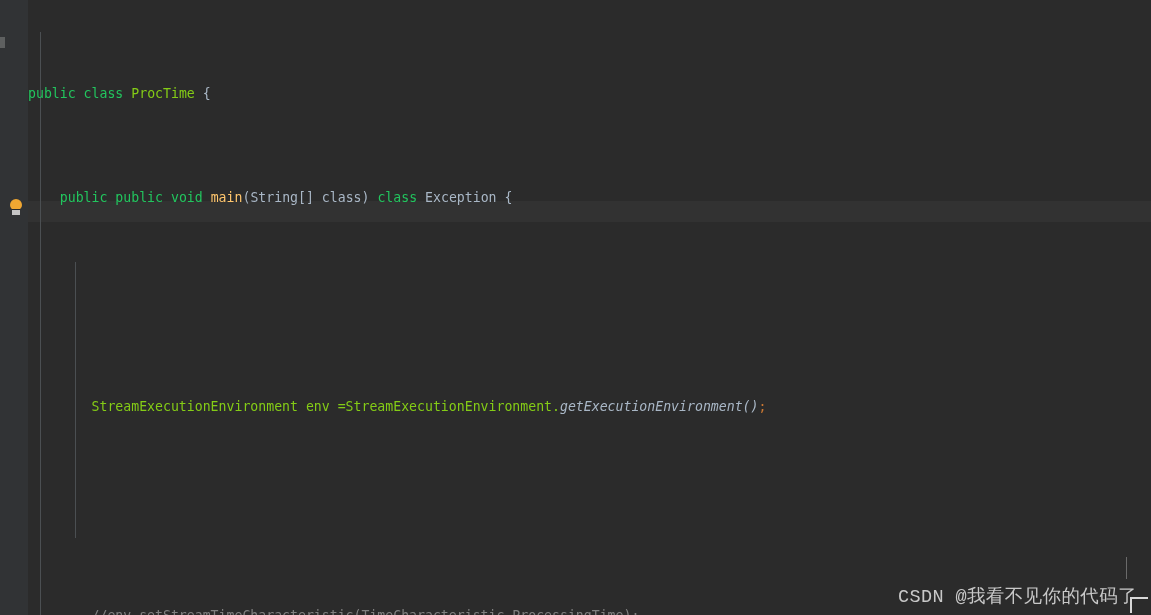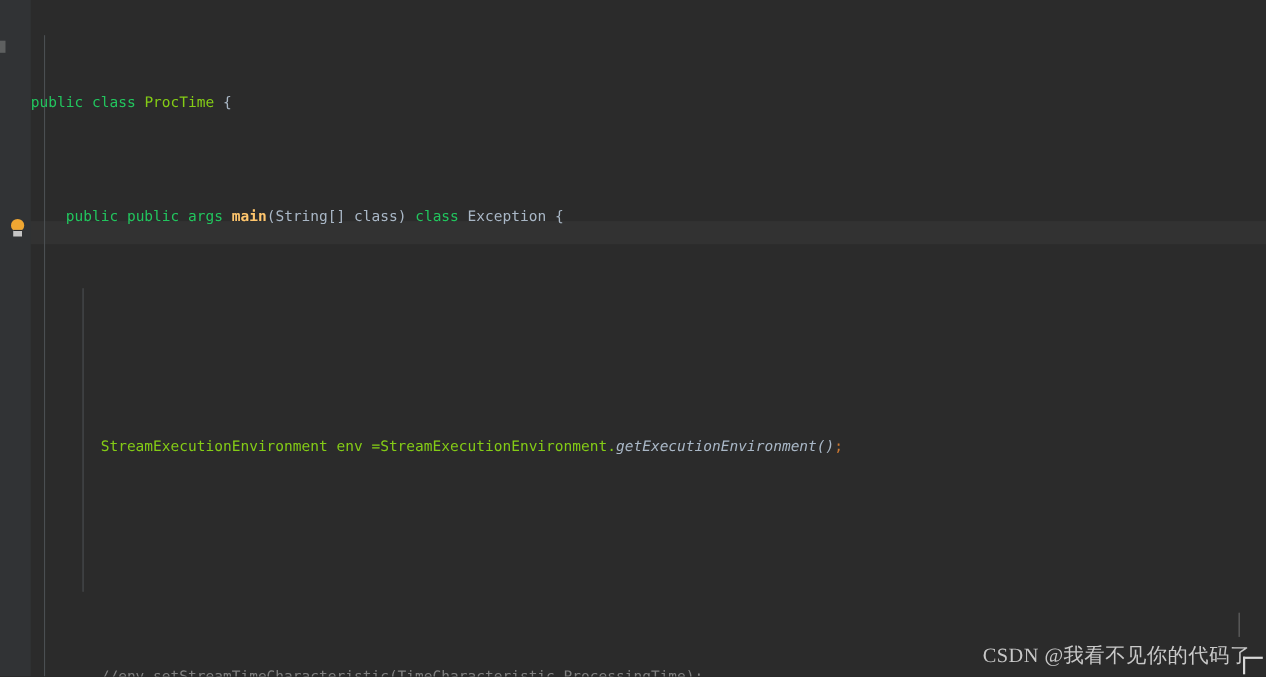--- a/index.html
+++ b/index.html
@@ -100,33 +100,33 @@
     width: 1px;
     background: #4b4f52;
     z-index: 1;
   }
   .guide.g1 { left: 40px;  top: 32px;  height: 583px; }
   .guide.g2 { left: 75px;  top: 262px; height: 276px; }
 
   
   .kw    { color: #22c55e; }
   .cls   { color: #84cc16; }            
-  .mname { color: #ffc66d; font-weight: bold; }  
+  .mname { color: #ffc66d; font-weight: normal; }  
   .stat  { color: #a9b7c6; font-style: italic; margin-top: 20px; }
   .cmt   { color: #808080; }            
   .semi  { color: #cc7832; }
   .punc  { color: #a9b7c6; }
 
   
   .watermark {
     position: absolute;
     right: 14px;
     bottom: 7px;
     color: #c8c8c8;
-    font-family: Liberation Serif, serif;
+    font-family: Liberation Mono, monospace;
     font-size: 18.5px;
     letter-spacing: 0.4px;
     z-index: 6;
     white-space: nowrap;
   }
   .wm-tick {
     position: absolute;
     right: 24px;
     bottom: 36px;
     width: 1px;
@@ -162,21 +162,21 @@
 
   <div class="guide g1"></div>
   <div class="guide g2"></div>
 
   <div class="code">
 
     
     <div class="line"><span class="kw">public</span> <span class="kw">class</span> <span class="cls">ProcTime</span><span class="punc"> {</span></div>
 
     
-    <div class="line">    <span class="kw">public</span> <span class="kw">public</span> <span class="kw">args</span> <span class="mname">main</span><span class="punc">(String[] class) </span><span class="kw">class</span><span class="punc"> Exception {</span></div>
+    <div class="line">    <span class="kw">public</span> <span class="kw">public</span> <span class="kw">void</span> <span class="mname">main</span><span class="punc">(String[] class) </span><span class="kw">class</span><span class="punc"> Exception {</span></div>
 
     
     <div class="line">&nbsp;</div>
 
     
     <div class="line">        <span class="cls">StreamExecutionEnvironment env =StreamExecutionEnvironment.</span><span class="stat">getExecutionEnvironment()</span><span class="semi">;</span></div>
 
     
     <div class="line">&nbsp;</div>
 

